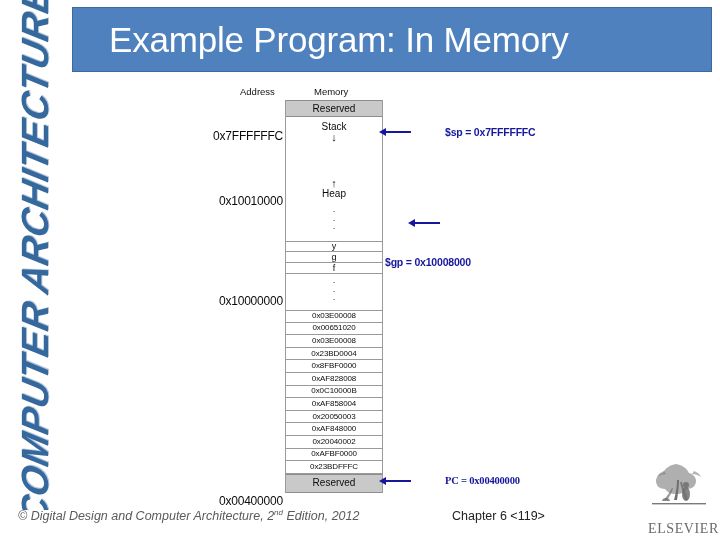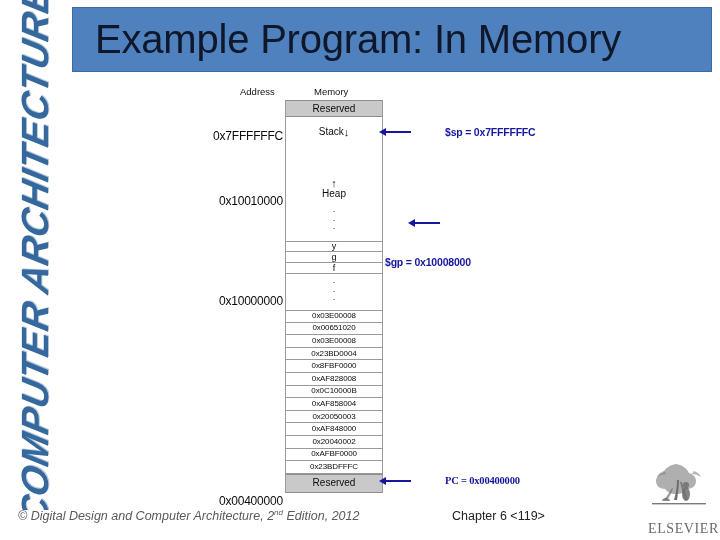--- a/index.html
+++ b/index.html
@@ -43,24 +43,24 @@
     position: absolute;
     left: 72px; top: 7px;
     width: 640px; height: 65px;
     background: #4E81BD;
     border: 1px solid #3c6a9f;
     box-sizing: border-box;
     display: flex;
     align-items: center;
   }
   #title-text {
-    color: #0f172a;
-    font-size: 40px;
+    color: #ffffff;
+    font-size: 35px;
     font-weight: normal;
-    padding-left: 22px;
+    padding-left: 36px;
     letter-spacing: -0.2px;
     font-family: "Liberation Sans", sans-serif;
     white-space: nowrap;
   }
 
   
   #figure {
     position: absolute;
     left: 228px; top: 84px;
     width: 290px;
@@ -236,21 +236,21 @@
       <div class="addr-label" style="top:94px">0x10010000</div>
       <div class="addr-label" style="top:194px">0x10000000</div>
       <div class="addr-label" style="top:394px">0x00400000</div>
     </div>
 
     <div id="mem-col">
 
       <div class="cell reserved">Reserved</div>
 
       <div class="cell plain stack-block bigtext">
-        <div style="display:flex;flex-direction:row;align-items:center;">
+        <div style="display:flex;flex-direction:column;align-items:center;">
           <span>Stack</span>
           <span class="arrow-glyph">↓</span>
         </div>
       </div>
 
       <div class="cell plain gap-block"></div>
 
       <div class="cell plain heap-block bigtext">
         <div style="display:flex;flex-direction:column;align-items:center;">
           <span class="arrow-glyph">↑</span>

